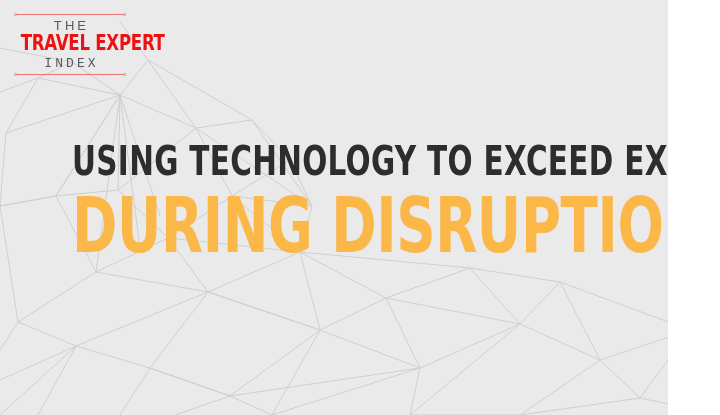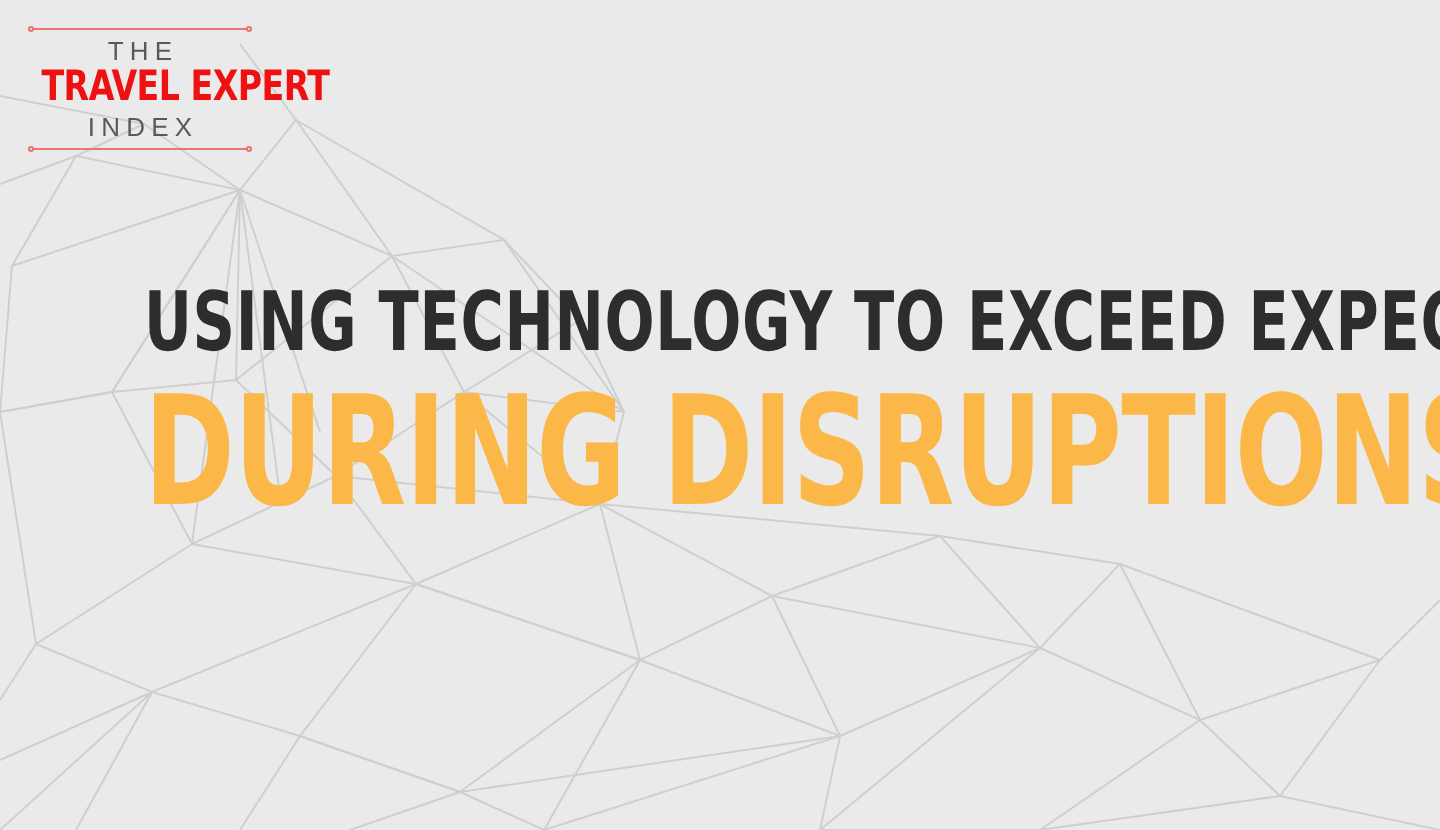--- a/index.html
+++ b/index.html
@@ -7,21 +7,21 @@
     padding: 0;
   }
   body {
     width: 720px;
     height: 415px;
     overflow: hidden;
     font-family: "Liberation Sans", sans-serif;
   }
   #poster {
     position: relative;
-    width: 720px;
+    width: 668px;
     height: 415px;
     background: #eaeaea;
     overflow: hidden;
   }
   #bg-network {
     position: absolute;
     left: 0;
     top: 0;
     width: 720px;
     height: 415px;
@@ -76,21 +76,21 @@
     font-size: 21px;
     font-weight: 700;
     color: #ef1111;
     letter-spacing: -0.3px;
     transform: scaleX(0.88);
     transform-origin: center;
     white-space: nowrap;
     padding-bottom: 1px;
   }
   #logo-index {
-    font-family: Liberation Sans, sans-serif;
+    font-family: Liberation Mono, monospace;
     font-size: 13px;
     letter-spacing: 3.1px;
     color: #58595b;
     padding: 2px 0 3px 3px;
     font-weight: 400;
   }
 
   
   #headline {
     position: absolute;

